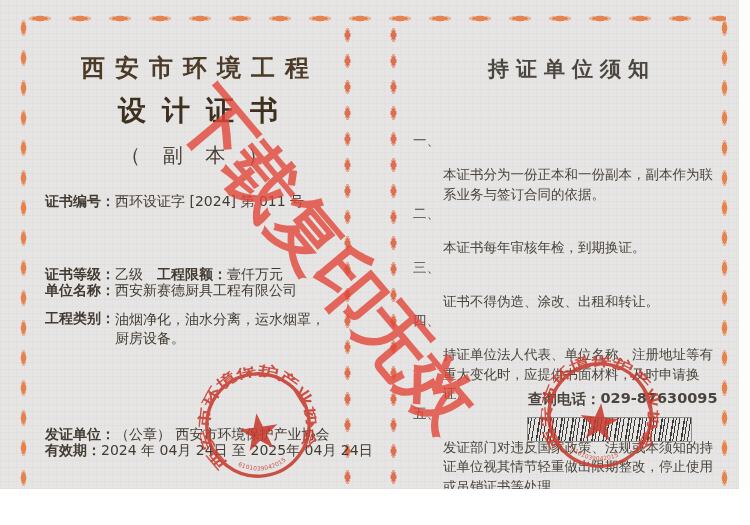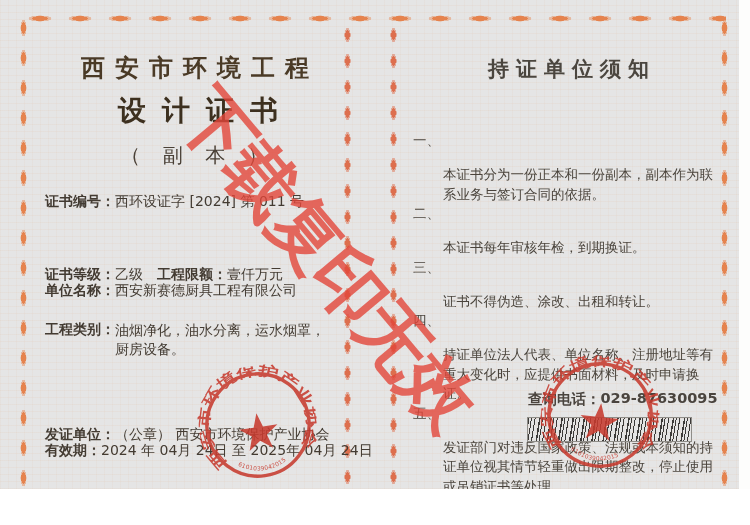--- a/index.html
+++ b/index.html
@@ -44,21 +44,21 @@
       font-size:28px;font-weight:bold;color:#3d301f;letter-spacing:16px;padding-left:16px;}
   .t3{position:absolute;left:40px;top:142px;width:300px;text-align:center;
       font-size:20px;color:#4a4036;letter-spacing:8px;padding-left:8px;}
   .row{position:absolute;left:45px;width:296px;font-size:14px;color:#433b32;display:flex;}
   .row .lbl{font-weight:bold;white-space:nowrap;}
   .row .val{white-space:nowrap;}
   .r-number{top:193px;}
   .r-grade{top:250px;margin-top:16px;}
   .r-grade .gap{width:14px;}
   .r-company{top:282px;}
-  .r-category{top:321px;}
+  .r-category{top:310px;}
   .r-category .val{white-space:normal;line-height:19px;}
   .r-issuer{top:400px;margin-top:26px;}
   .r-validity{top:442px;}
 
   
   .n-title{position:absolute;left:420px;top:55px;width:290px;text-align:center;
       font-size:21px;font-weight:bold;color:#4b463f;letter-spacing:7px;padding-left:7px;}
   .n-list{position:absolute;left:413px;top:131px;width:302px;margin:0;padding:0;list-style:none;
       font-size:13.5px;line-height:19.5px;color:#4a443c;}
   .n-list li{display:flex;}

